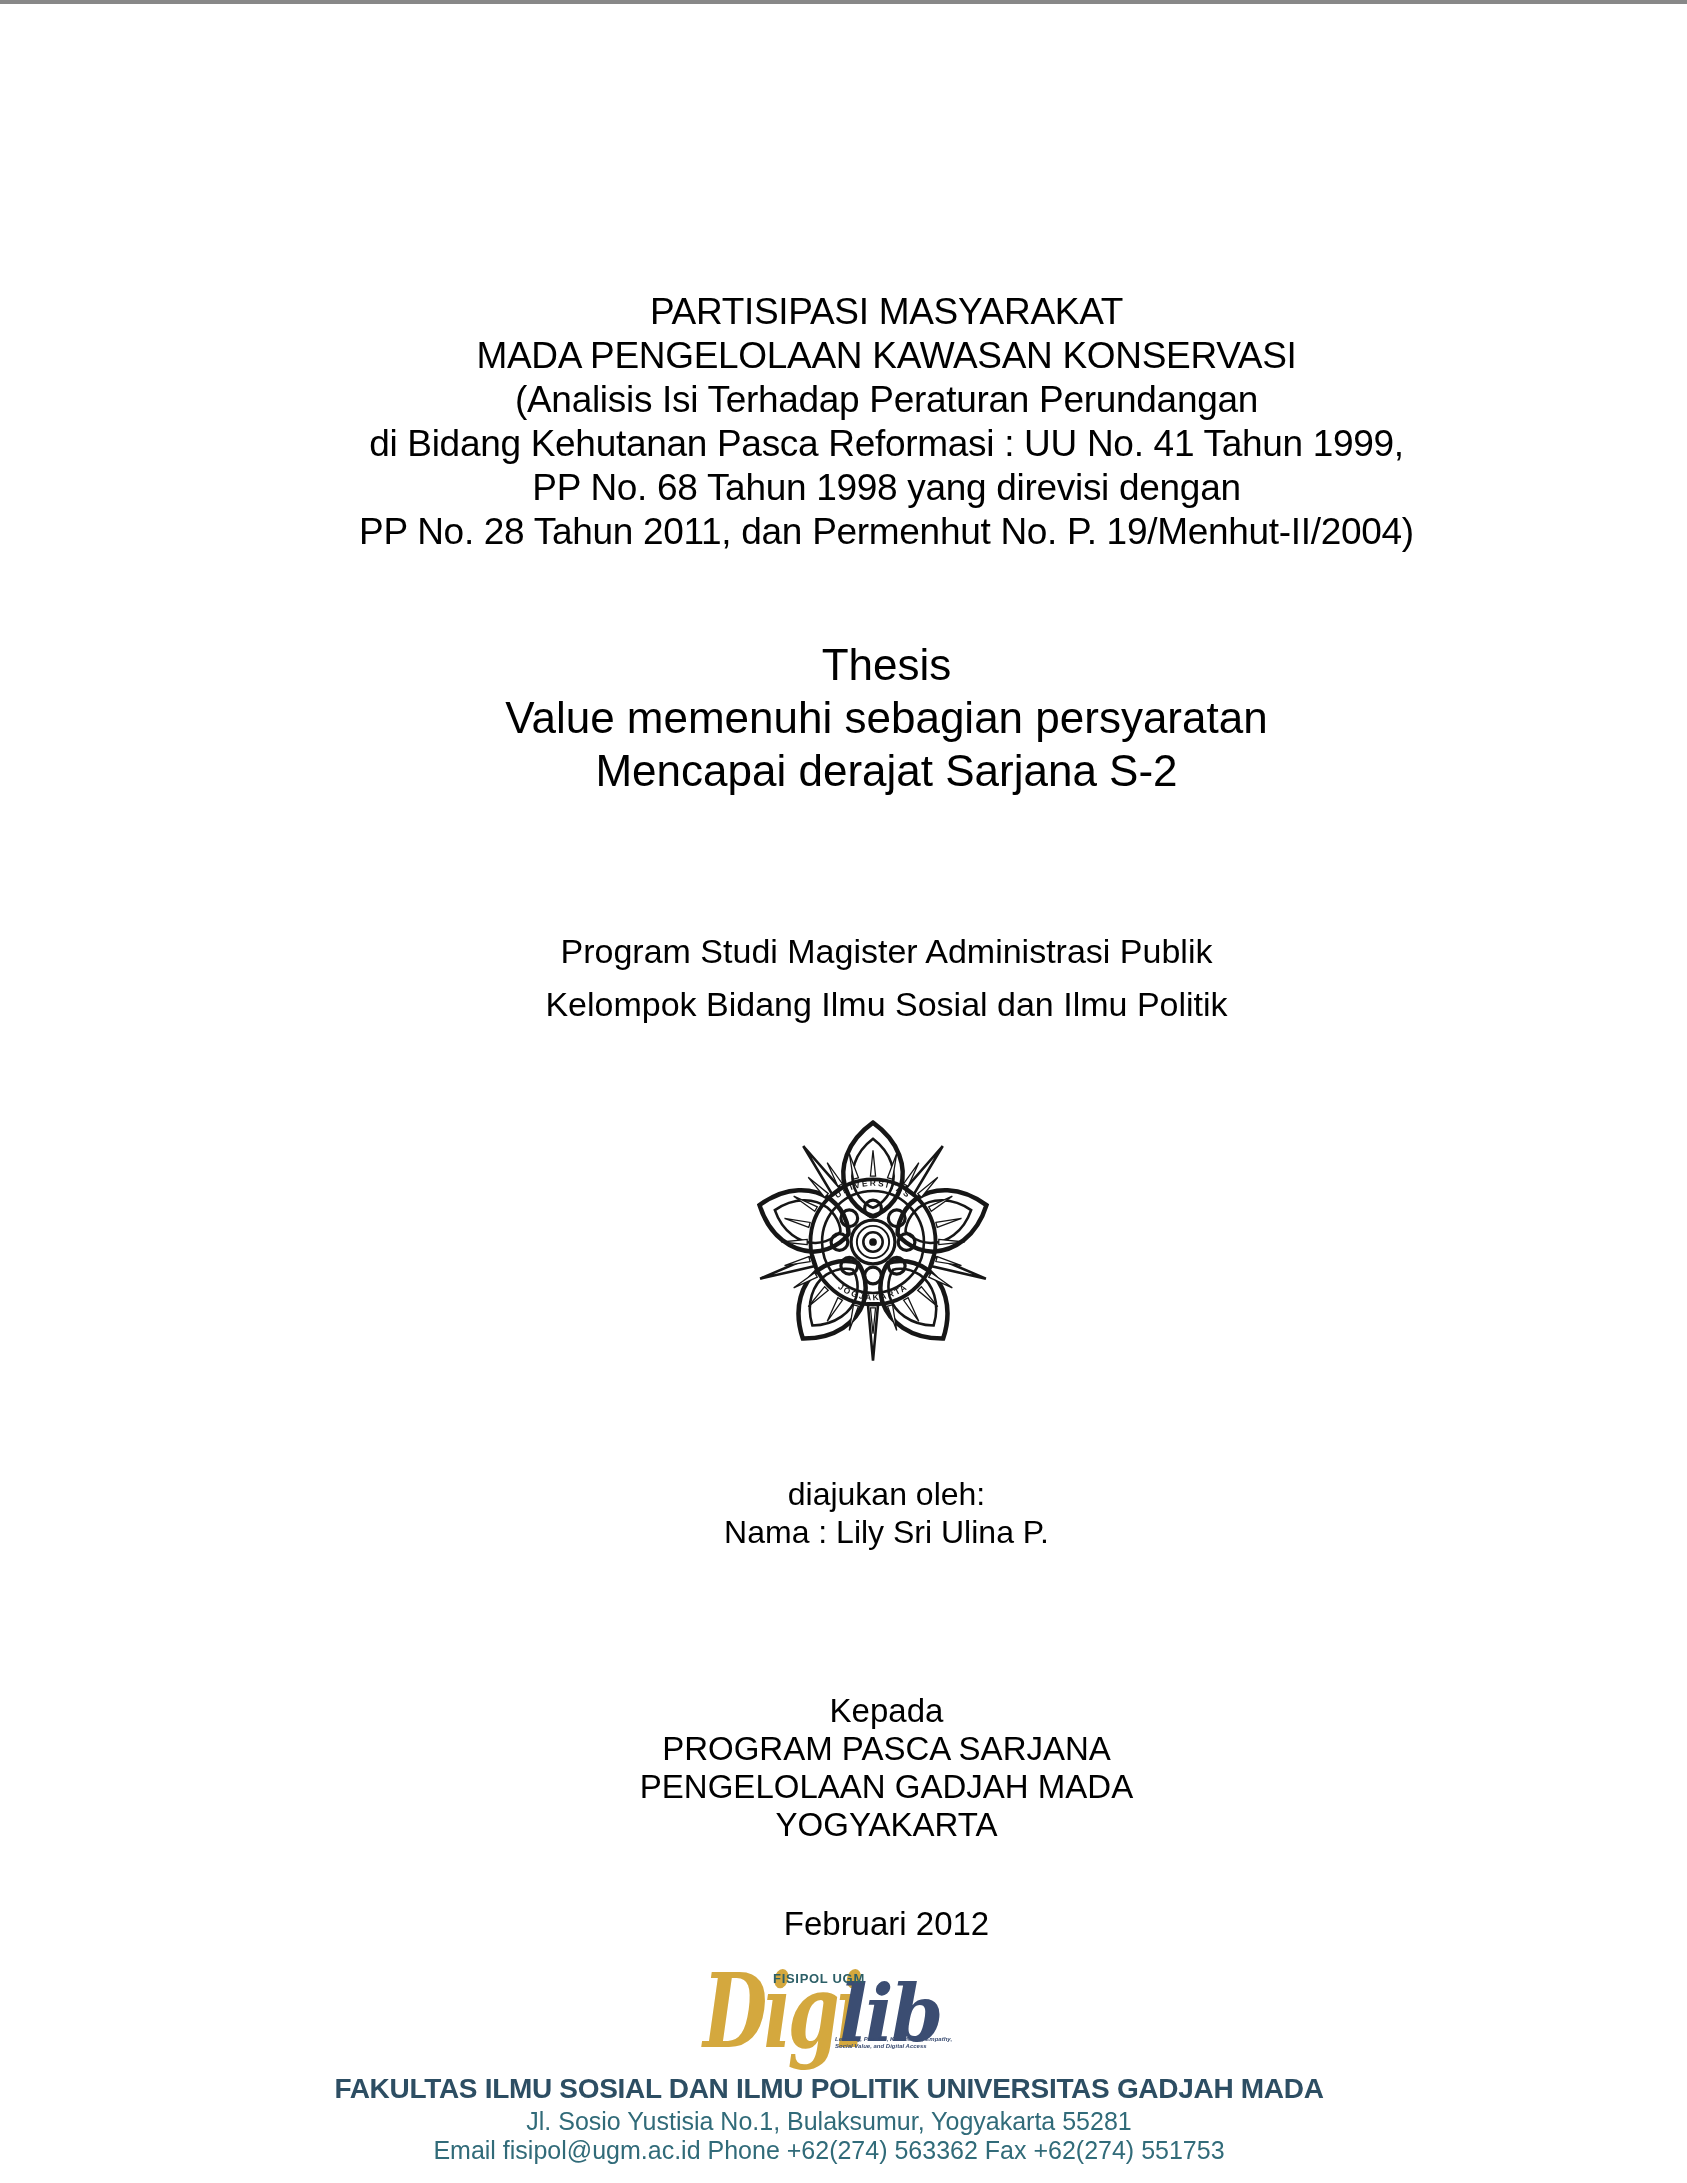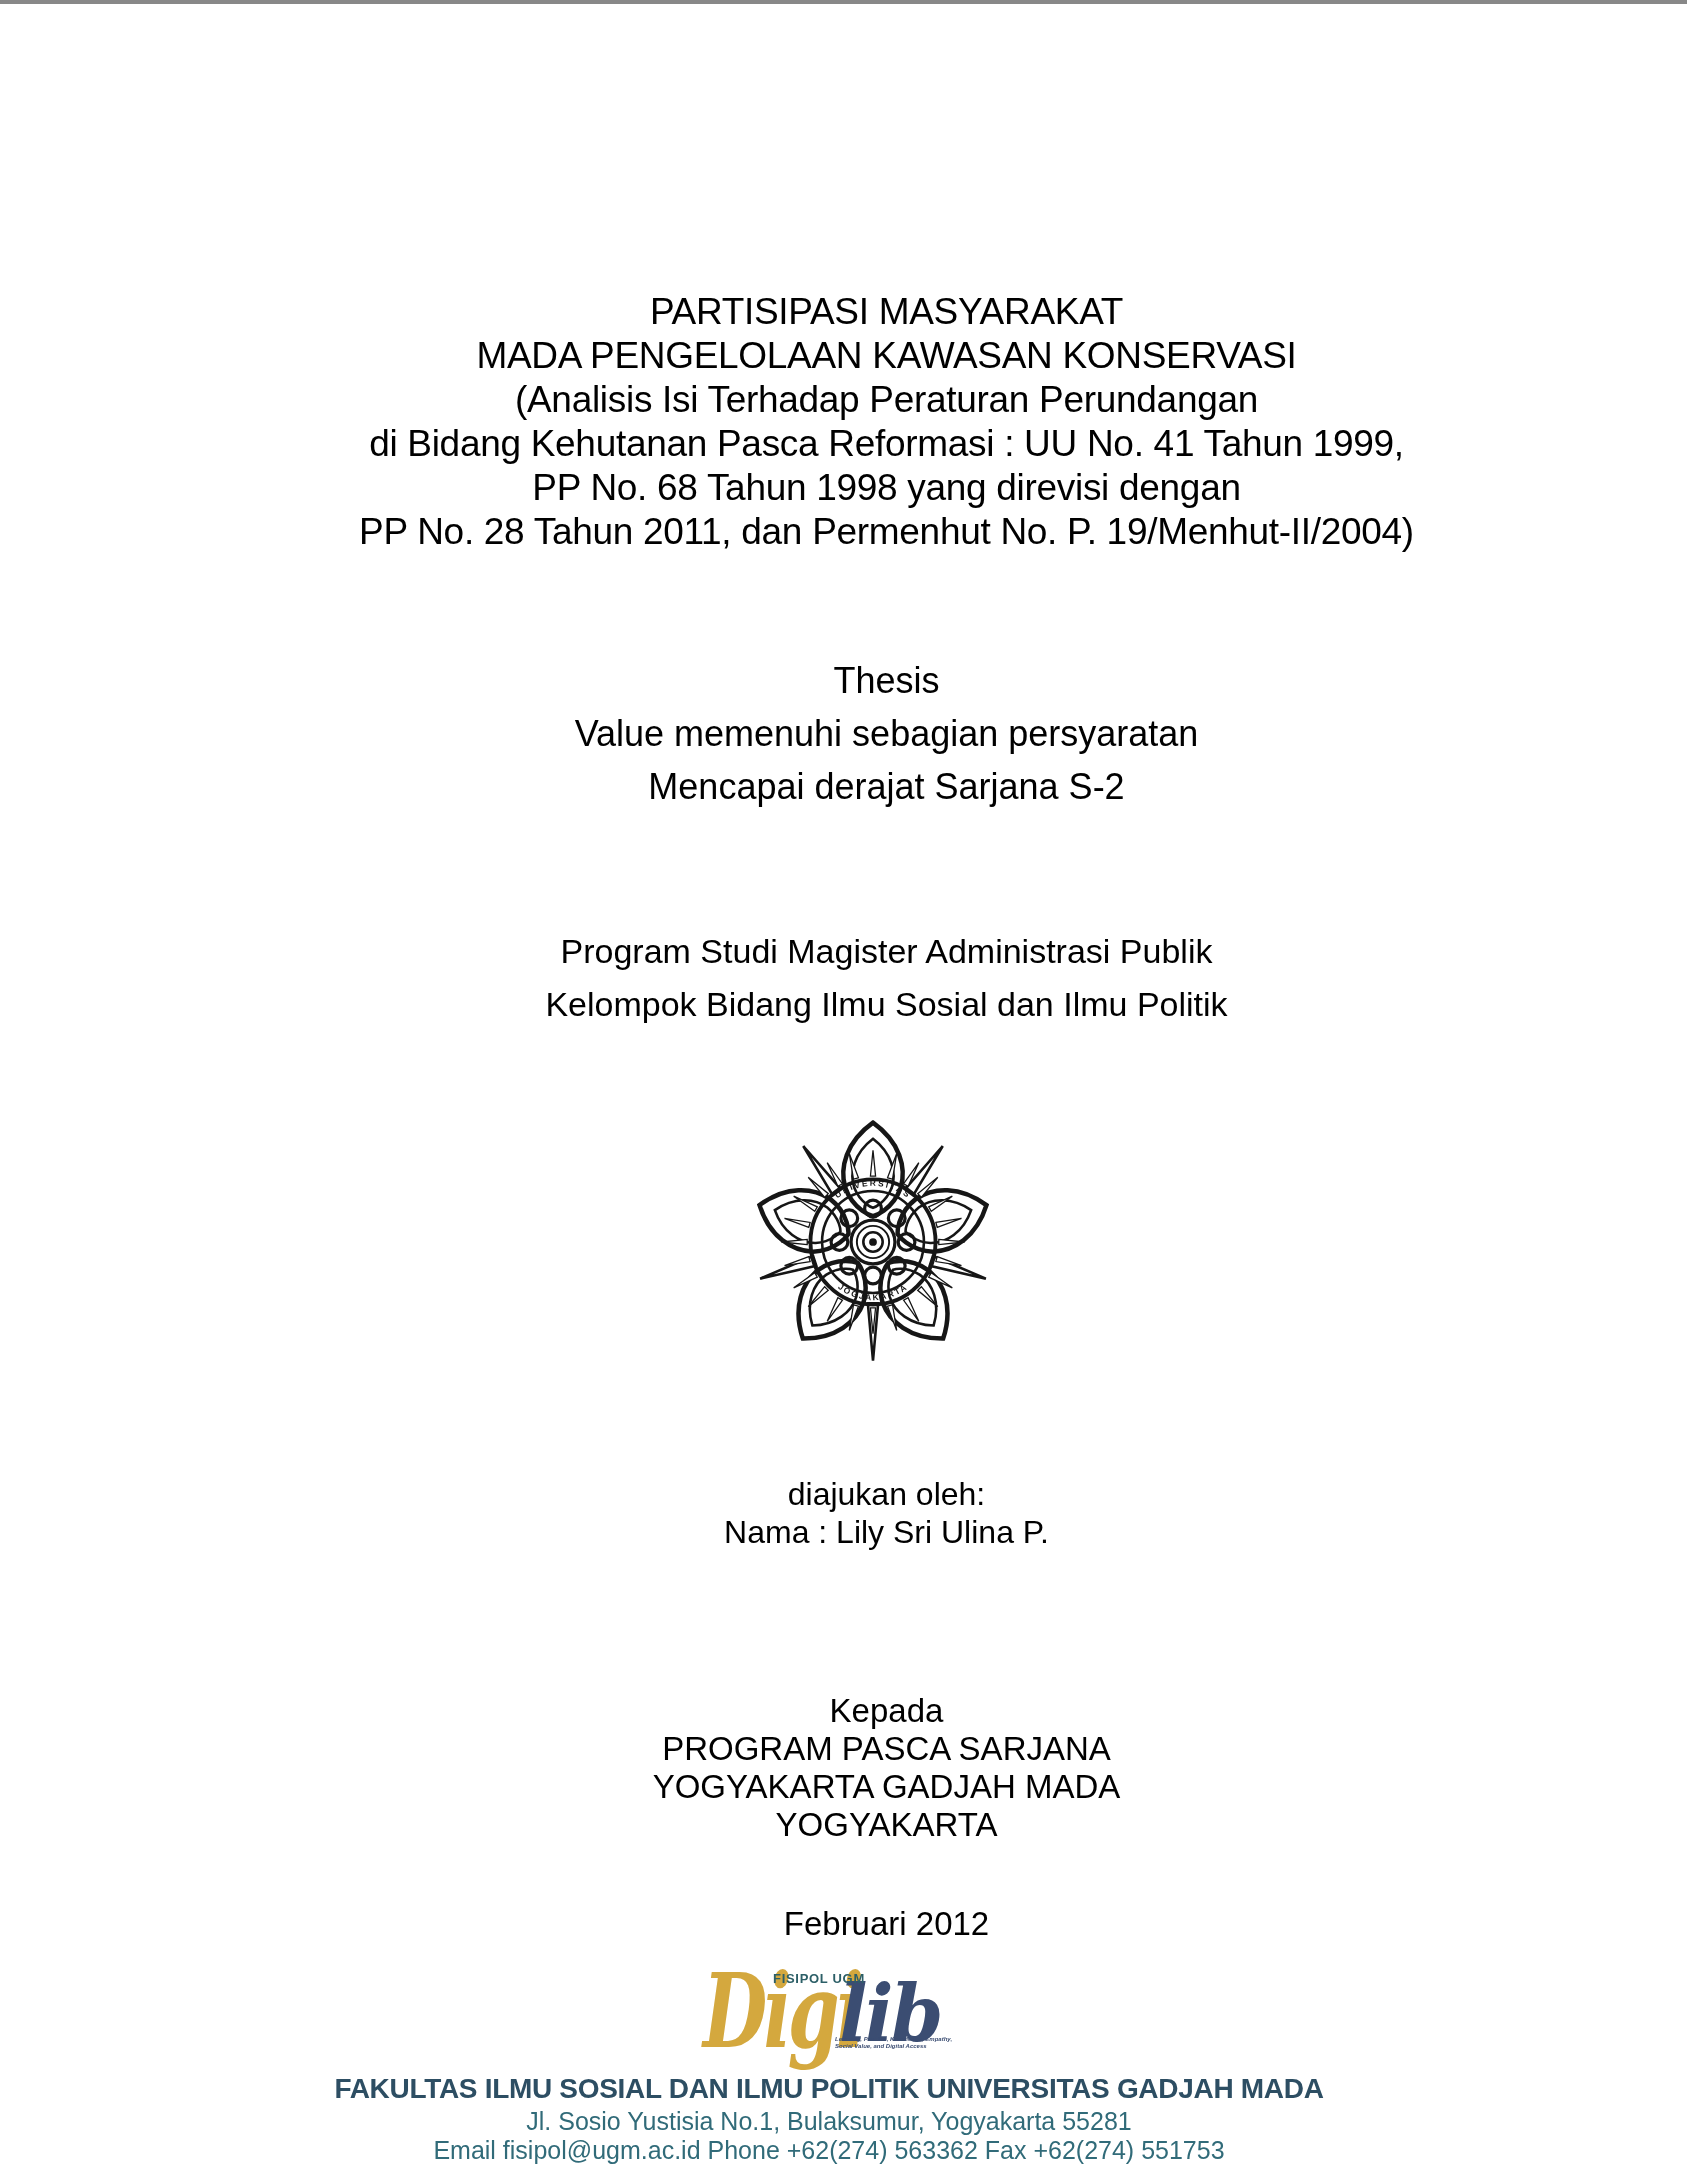--- a/index.html
+++ b/index.html
@@ -9,21 +9,21 @@
   }
   html,body{margin:0;padding:0;background:#888;}
   .page{
     position:relative; width:1687px; height:2183px; background:var(--page-bg);
     font-family:"Liberation Sans", sans-serif; color:var(--ink); overflow:hidden;
     margin:4px auto;
   }
   .abs{position:absolute;}
   .centered-col{left:86px; right:0; text-align:center;}
   .title-block{top:286px; font-size:37px; line-height:44px; letter-spacing:-0.3px;}
-  .thesis-block{top:650px; font-size:36px; line-height:53px;}
+  .thesis-block{top:634px; font-size:44px; line-height:53px;}
   .program-block{top:921px; font-size:34px; line-height:53px;}
   .submitted-block{top:1471px; font-size:32px; line-height:38px;}
   .addressee-block{top:1688px; font-size:33px; line-height:38px;}
   .date-block{top:1901px; font-size:33px; line-height:38px;}
 
   .emblem-box{left:744px; top:1109px; width:258px; height:258px;}
   .emblem-box svg{width:100%; height:100%; display:block;}
   .emblem-stroke{fill:none; stroke:var(--emblem-ink);}
   .emblem-fill{fill:var(--emblem-ink); stroke:none;}
   .emblem-ray{fill:#ffffff; stroke:var(--emblem-ink);}
@@ -154,21 +154,21 @@
   </div>
 
   <div class="abs centered-col submitted-block">
     <div>diajukan oleh:</div>
     <div>Nama : Lily Sri Ulina P.</div>
   </div>
 
   <div class="abs centered-col addressee-block">
     <div>Kepada</div>
     <div>PROGRAM PASCA SARJANA</div>
-    <div>YOGYAKARTA GADJAH MADA</div>
+    <div>PENGELOLAAN GADJAH MADA</div>
     <div>YOGYAKARTA</div>
   </div>
 
   <div class="abs centered-col date-block">Februari 2012</div>
 
   <div class="abs digilib-box">
     <div class="abs digilib-word digi">Digi</div>
     <div class="abs digilib-word lib">lib</div>
     <div class="abs fisipol-label">FISIPOL UGM</div>
     <div class="abs digilib-tagline">

